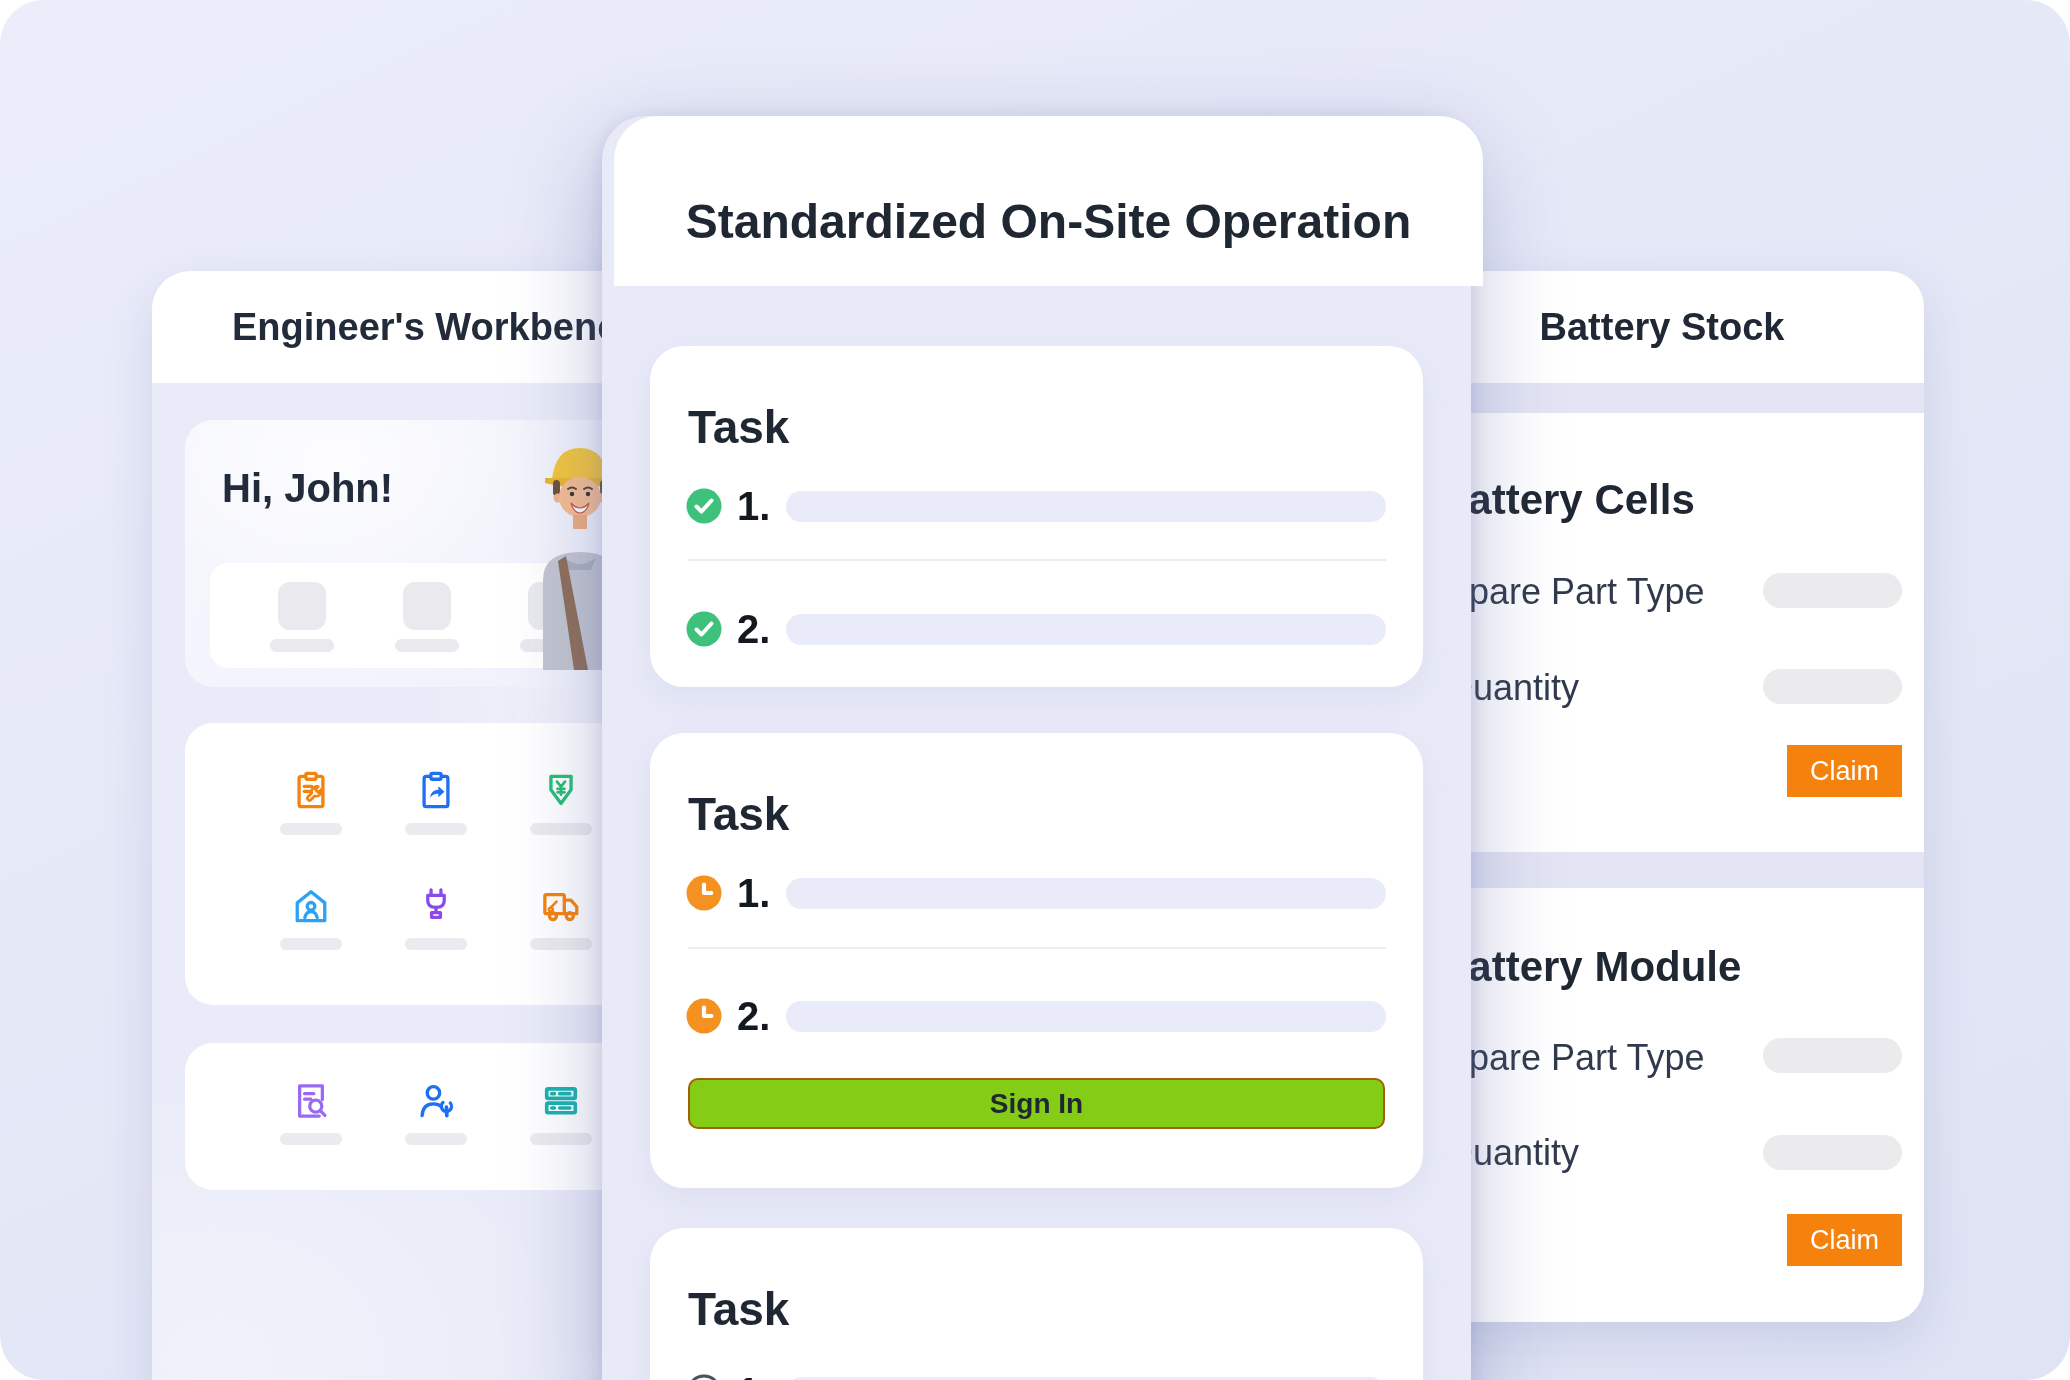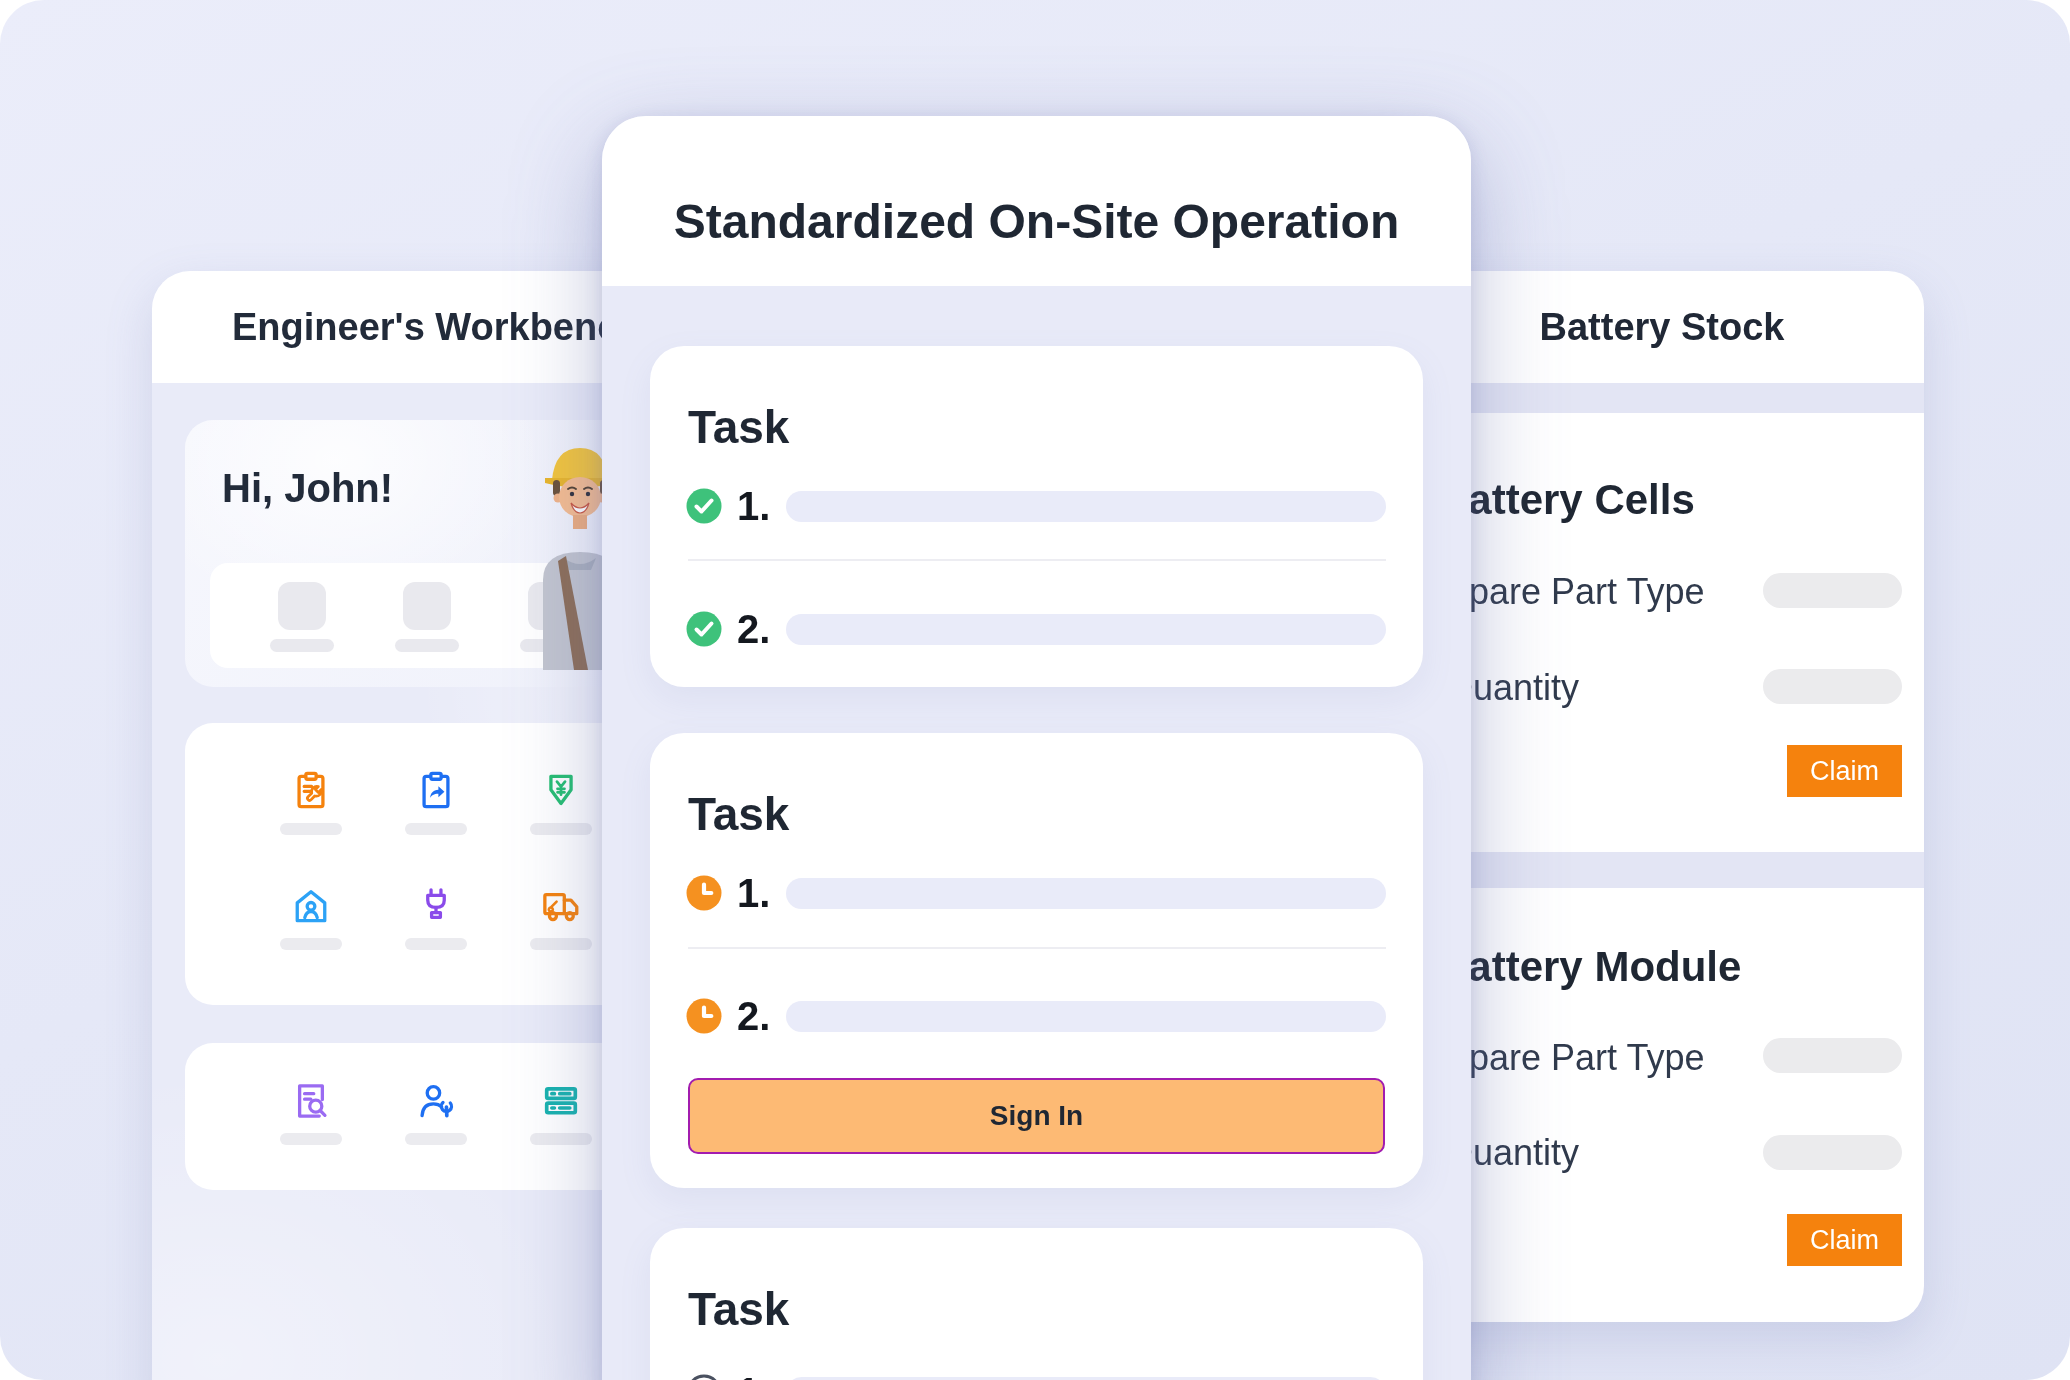--- a/index.html
+++ b/index.html
@@ -49,35 +49,35 @@
   .c1{left:78px;} .c2{left:203px;} .c3{left:328px;}
   .r1{top:46px;} .r2{top:161px;} .r3{top:36px;}
 
   
   .center-panel{
     left:602px;top:116px;width:869px;height:1304px;
     border-radius:44px 44px 0 0;background:#e8eaf8;
     box-shadow:0 30px 90px rgba(98,107,168,.42),0 4px 18px rgba(98,107,168,.20);
     z-index:3;
   }
-  .center-header{position:absolute;left:0;top:0;width:100%;height:170px;background:#ffffff;border-radius:44px 44px 0 0;}
+  .center-header{position:absolute;left:12px;top:0;width:100%;height:170px;background:#ffffff;border-radius:44px 44px 0 0;}
   .center-title{position:absolute;left:0;top:78px;width:100%;text-align:center;font-size:48px;line-height:56px;font-weight:700;color:#1f2733;}
   .task-card{position:absolute;left:48px;width:773px;background:#ffffff;border-radius:34px;box-shadow:0 12px 32px rgba(128,136,190,.10);}
   .task-card.ca{top:230px;height:341px;}
   .task-card.cb{top:617px;height:455px;}
   .task-card.cc{top:1112px;height:420px;}
   .task-title{position:absolute;left:38px;top:30px;font-size:46px;line-height:54px;font-weight:700;color:#1f2733;margin-top:24px;}
   .trow{position:absolute;left:0;width:100%;height:36px;}
   .trow .badge{position:absolute;left:36px;top:0;width:36px;height:36px;}
   .trow .num{position:absolute;left:87px;top:-4px;font-size:40px;line-height:44px;font-weight:700;color:#14181f;}
   .trow .line-pill{position:absolute;left:136px;top:3px;width:600px;height:31px;border-radius:16px;background:#e9ebf9;}
   .tdivider{position:absolute;left:38px;width:698px;height:2px;background:#ededf2;}
   .signin-btn{
-    position:absolute;left:38px;top:345px;width:697px;height:76px;background:#fdba74;
-    border:2px solid #a21caf;border-radius:10px;display:flex;align-items:center;justify-content:center;
+    position:absolute;left:38px;top:345px;width:697px;height:51px;background:#84cc16;
+    border:2px solid #a16207;border-radius:10px;display:flex;align-items:center;justify-content:center;
     font-size:28px;font-weight:700;color:#1f2733;cursor:pointer;font-family:"Liberation Sans",sans-serif;
   }
 
   
   .right-panel{
     left:1400px;top:271px;width:524px;height:1051px;
     border-radius:36px;background:#ffffff;overflow:hidden;
     box-shadow:0 18px 48px rgba(112,120,175,.20);z-index:2;
   }
   .right-title{position:absolute;left:0;top:32px;width:100%;text-align:center;font-size:38px;line-height:48px;font-weight:700;}

